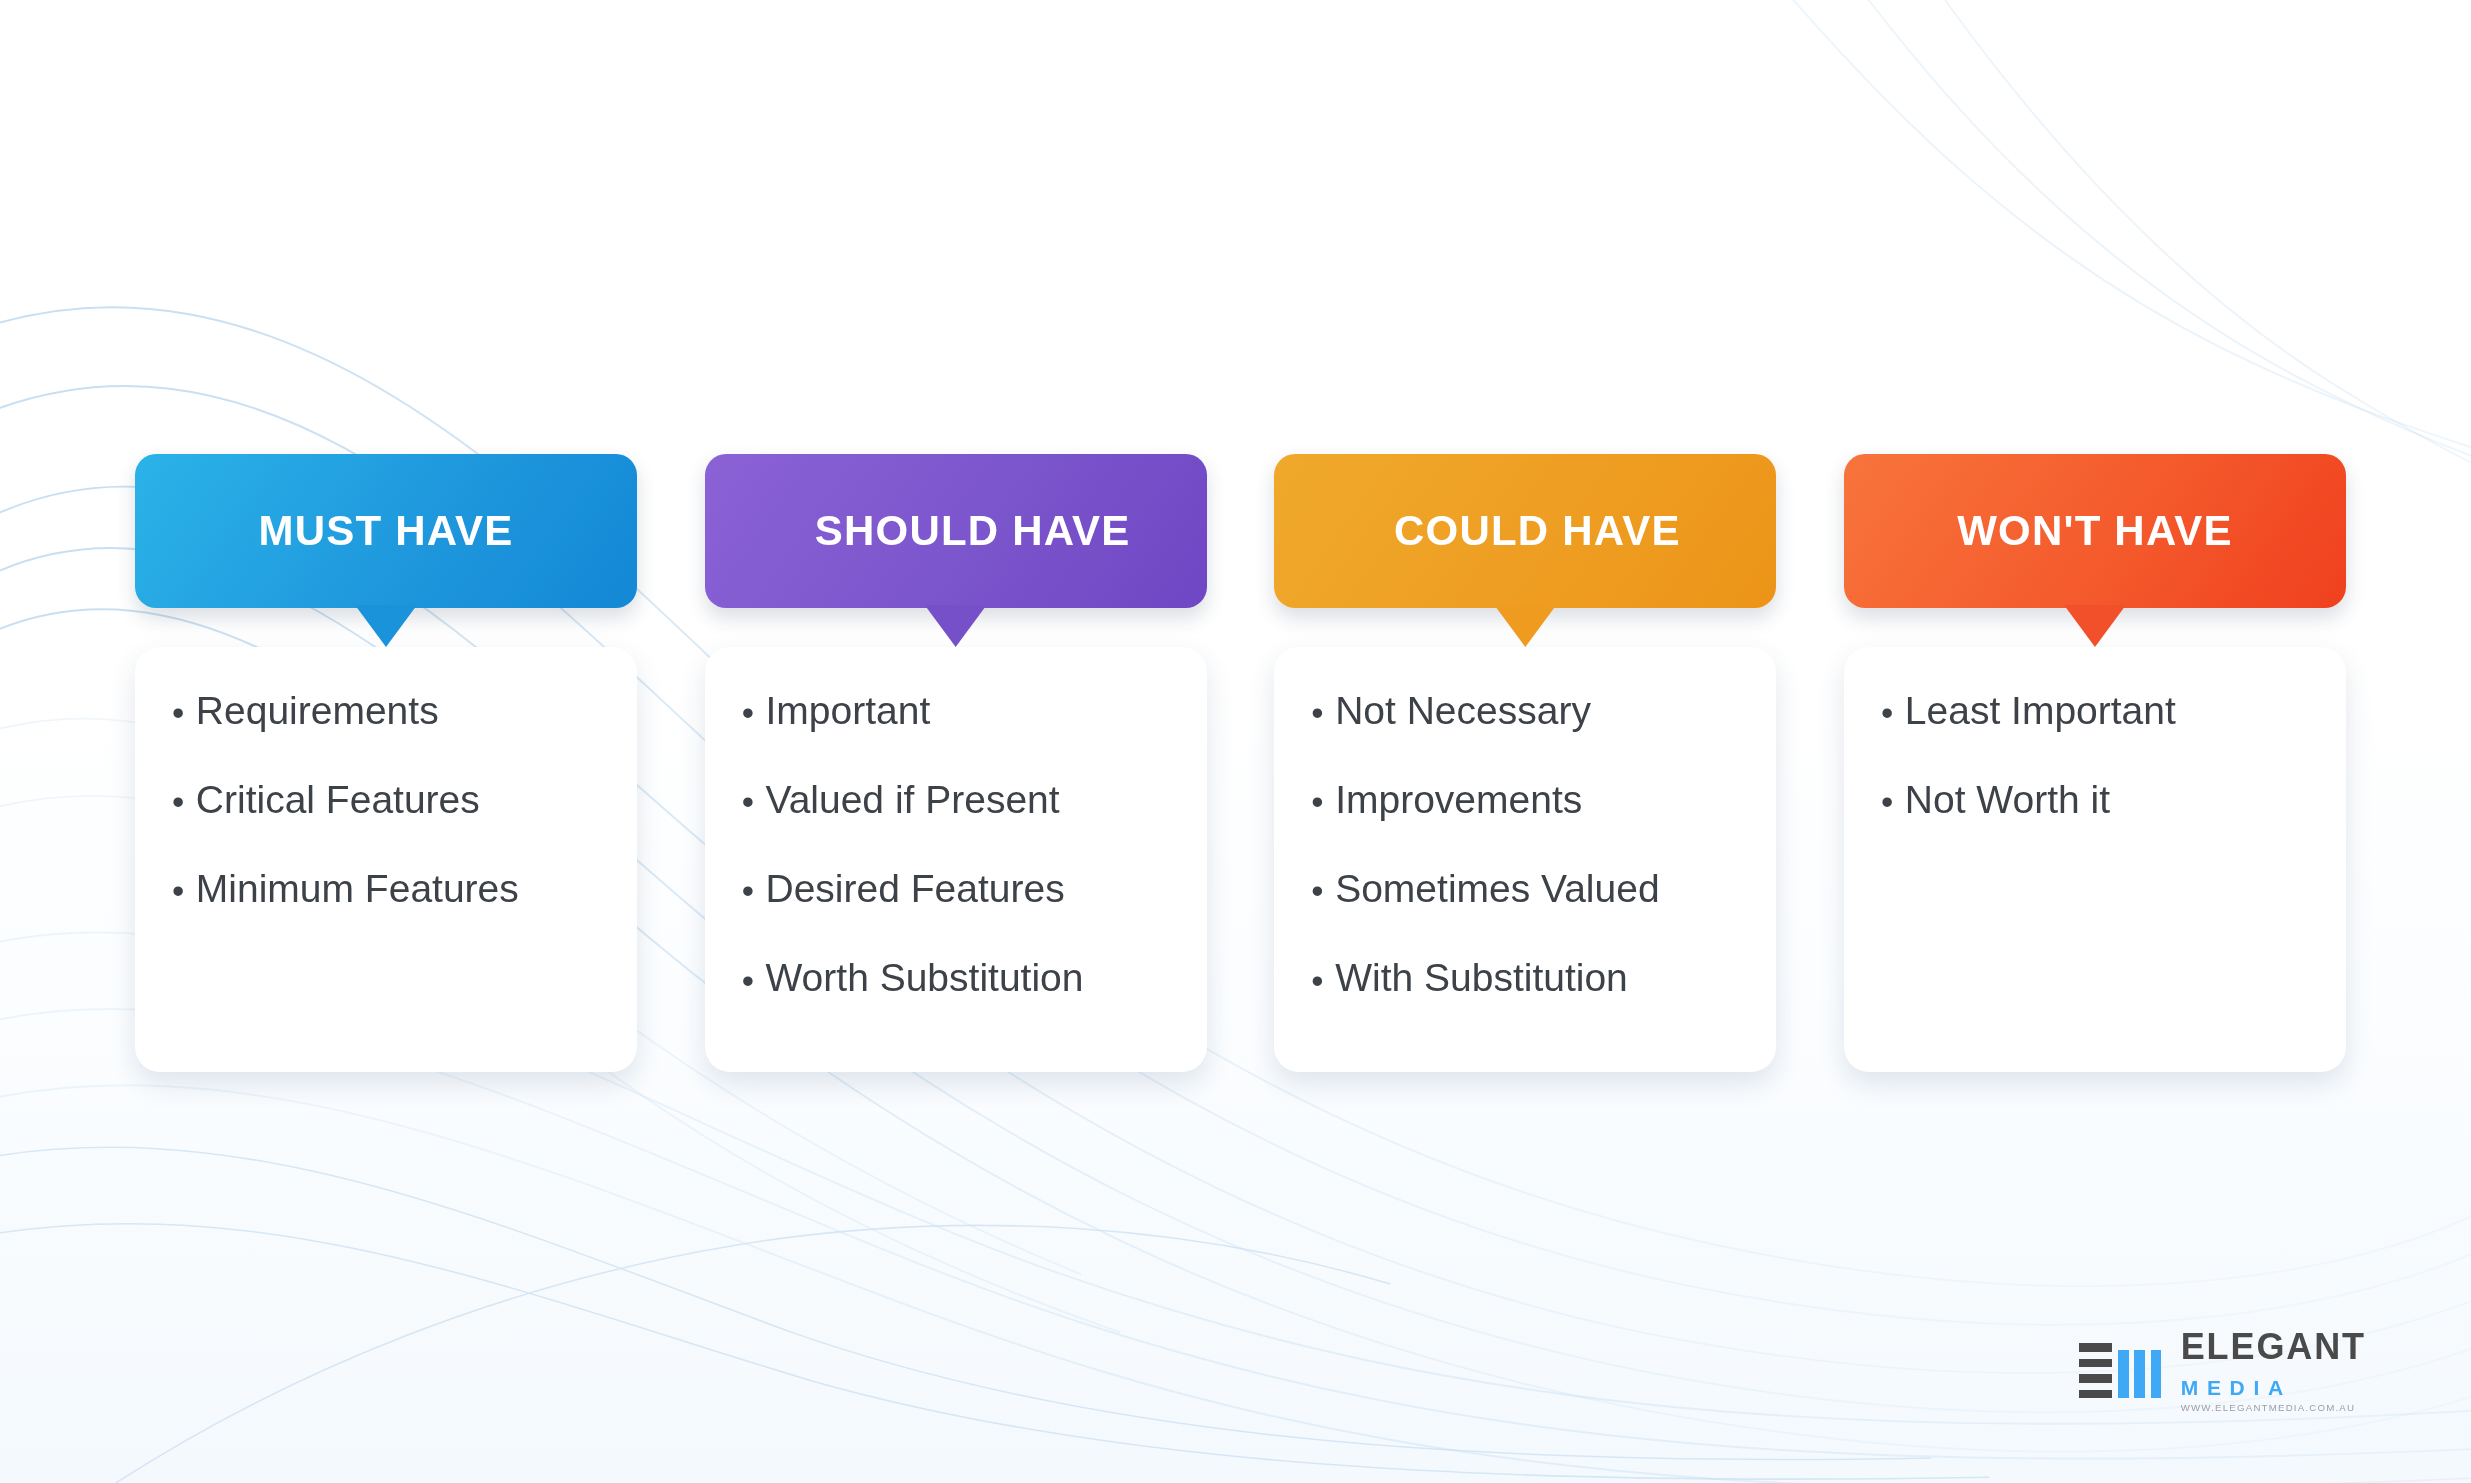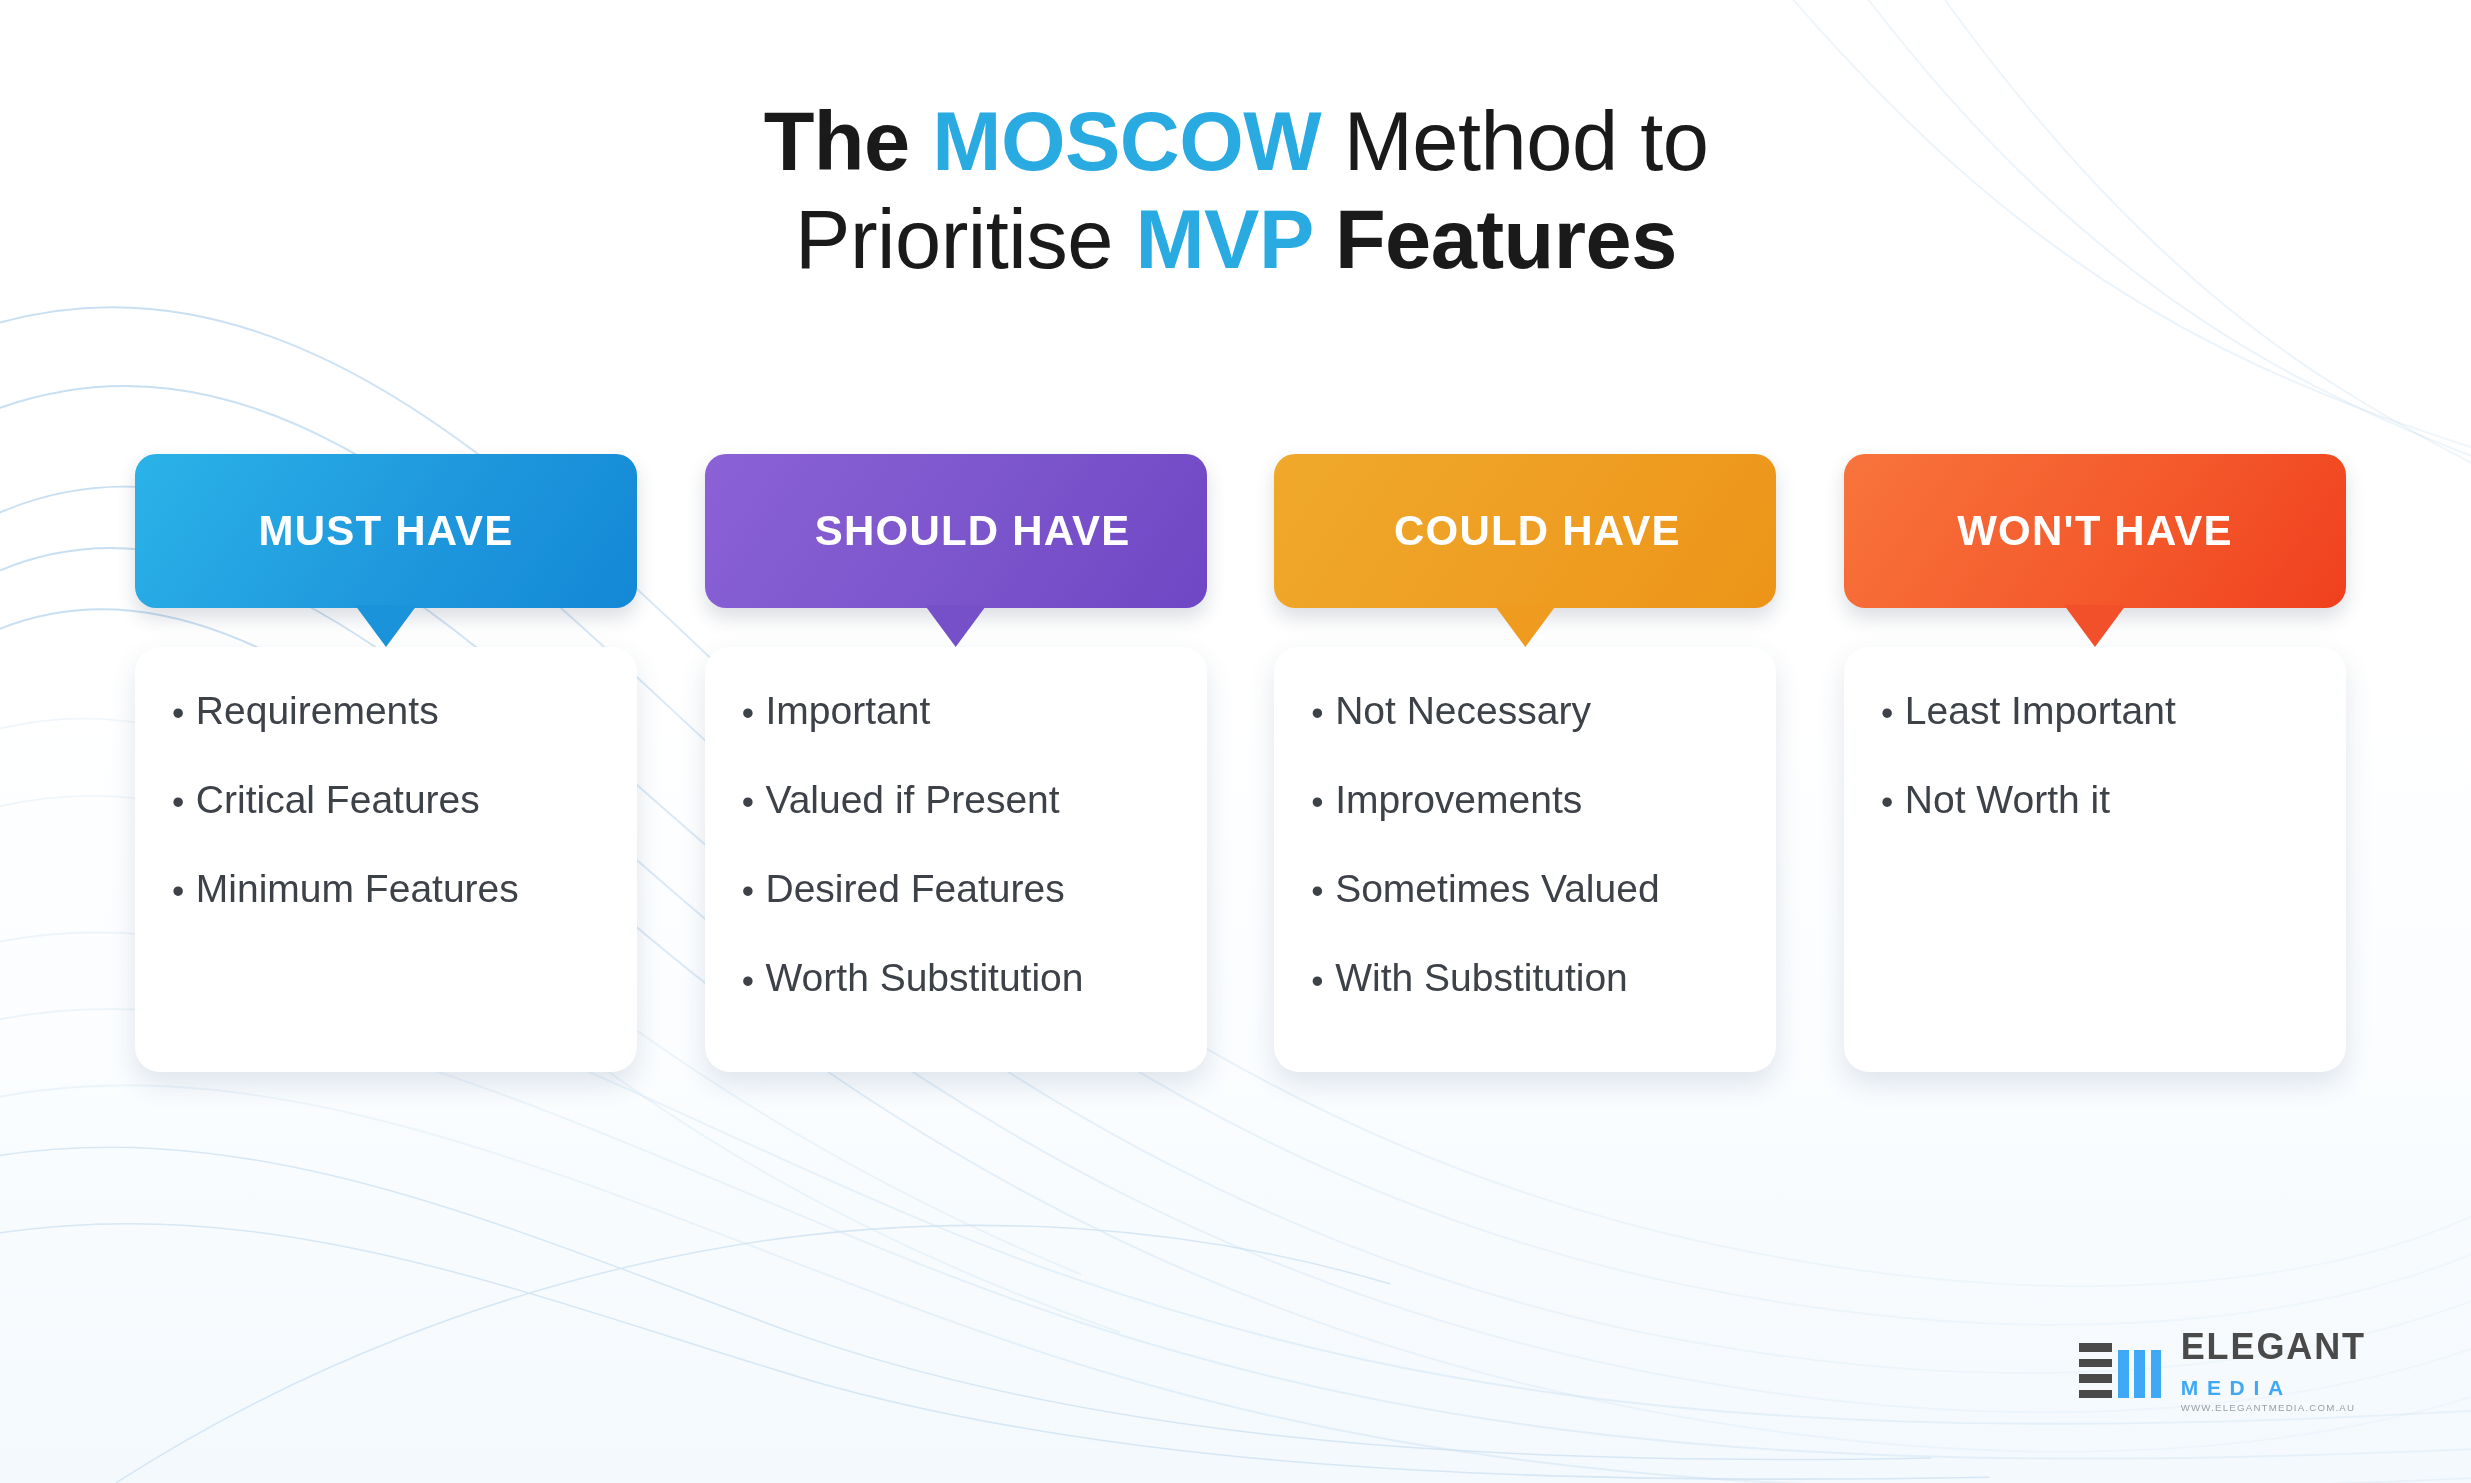--- a/index.html
+++ b/index.html
@@ -229,28 +229,20 @@
       <path d="M-20,760 C180,700 360,820 520,960 C700,1110 900,1230 1120,1320"></path>
       <path d="M-20,840 C200,780 380,900 540,1040 C720,1190 930,1300 1160,1380"></path>
     </g>
     <g fill="none" stroke="#cfe2f2" stroke-width="1.6" opacity="0.8">
       <path d="M-20,1200 C260,1150 520,1270 820,1380 C1120,1485 1500,1520 2000,1510"></path>
       <path d="M-20,1280 C280,1230 540,1340 840,1430 C1140,1515 1520,1540 2060,1530"></path>
       <path d="M120,1536 C300,1420 520,1330 760,1290 C1000,1250 1240,1270 1440,1330"></path>
     </g>
   </svg>
 
-  <div class="title-wrap">
-    <div class="title-line">
-      <span class="bold">The </span><span class="accent">MOSCOW</span><span> Method to</span>
-    </div>
-    <div class="title-line">
-      <span>Prioritise </span><span class="accent">MVP</span><span class="bold"> Features</span>
-    </div>
-  </div>
 
   <div class="columns">
 
     <div class="column col-0">
       <div class="head">
         <span class="head-label">MUST HAVE</span>
         <span class="pointer"></span>
       </div>
       <div class="body">
         <div class="item"><span class="bullet">•</span><span>Requirements</span></div>

